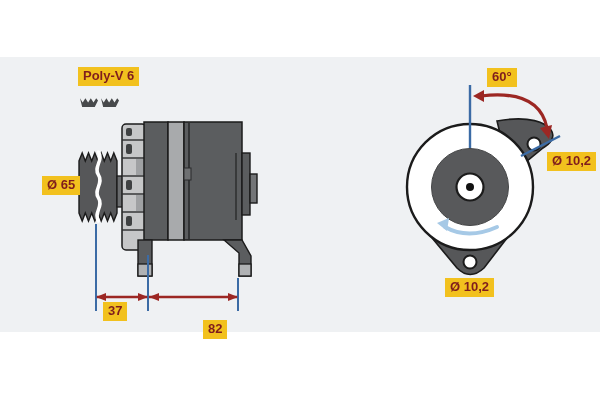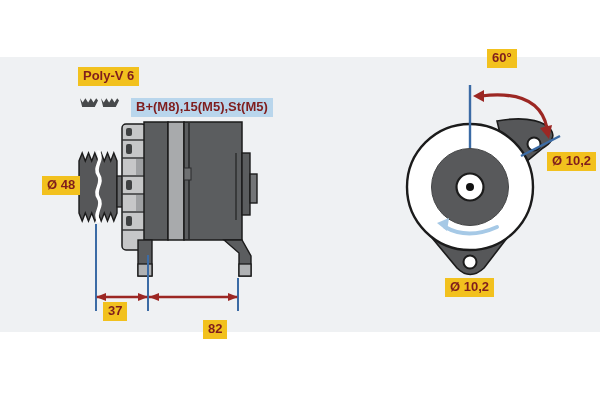--- a/index.html
+++ b/index.html
@@ -115,27 +115,26 @@
 
     <path d="M497,227 Q468,240 445,227" fill="none" stroke="#a6c9e6" stroke-width="4" stroke-linecap="round"></path>
     <polygon points="437,223 449,218 447,231" fill="#a6c9e6"></polygon>
   </svg>
 
   <div class="lbl yellow" style="left:78px;top:67px">Poly-V 6</div>
 
   <div class="belt-icon" style="left:80px;top:96px"></div>
   <div class="belt-icon" style="left:101px;top:96px"></div>
 
-  <div class="lbl blue" style="left:131px;top:98px">B+(M8),15(M5),St(M5)</div>
 
-  <div class="lbl yellow" style="left:42px;top:176px">Ø 48</div>
+  <div class="lbl yellow" style="left:42px;top:176px">Ø 65</div>
 
   <div class="lbl yellow" style="left:103px;top:302px">37</div>
 
   <div class="lbl yellow" style="left:203px;top:320px">82</div>
 
-  <div class="lbl yellow" style="left:487px;top:49px">60°</div>
+  <div class="lbl yellow" style="left:487px;top:68px">60°</div>
 
   <div class="lbl yellow" style="left:547px;top:152px">Ø 10,2</div>
 
   <div class="lbl yellow" style="left:445px;top:278px">Ø 10,2</div>
 
 </div>
 
 </body></html>

